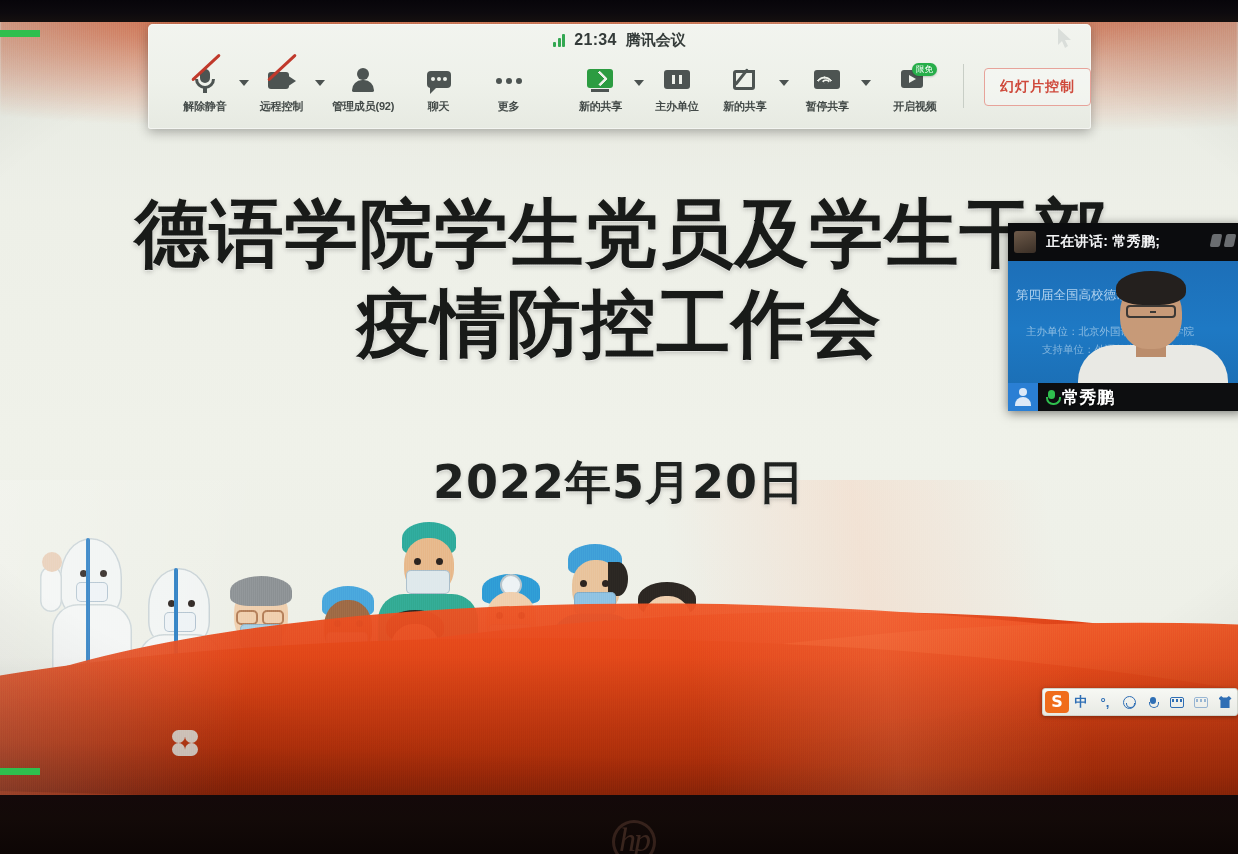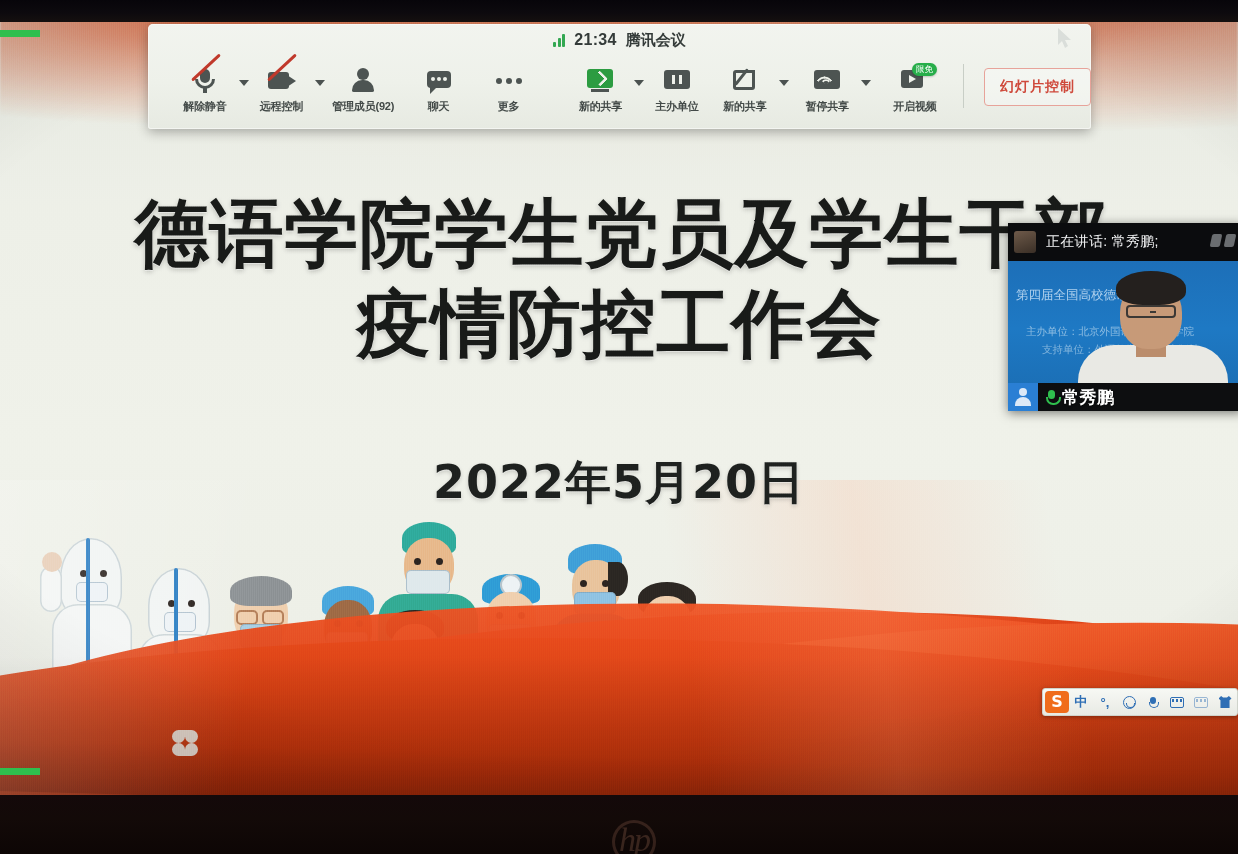--- a/index.html
+++ b/index.html
@@ -163,21 +163,21 @@
   .end-btn { margin-left:4px; margin-bottom:8px; padding:9px 15px; border:1px solid #e7a39a;
       border-radius:4px; background:rgba(255,255,255,.32); color:#cf4a3c;
       font-size:14px; font-weight:700; letter-spacing:1px; white-space:nowrap; }
 
   
   .pip { position:absolute; left:1008px; top:205px; width:235px; height:188px; z-index:52;
       background:#08090b; box-shadow:0 2px 10px rgba(0,0,0,.5); overflow:hidden;}
   .pip-top { position:relative; height:38px; background:#0b0c0e; display:flex; align-items:center; }
   .pip-av  { position:absolute; left:6px; top:8px; width:22px; height:22px; border-radius:3px;
       background:linear-gradient(160deg,#6e5a4a,#3a2f26); }
-  .pip-speaking { margin-left:38px; color:#f2f3f4; font-size:14px; font-weight:400; letter-spacing:.3px;}
+  .pip-speaking { margin-left:38px; color:#f2f3f4; font-size:14px; font-weight:700; letter-spacing:.3px;}
   .pip-dots { position:absolute; right:8px; top:11px; display:flex; gap:4px; }
   .pip-dots i { display:block; width:10px; height:13px; background:#6a6d70; border-radius:2px;
       transform:skewX(-12deg); }
   .pip-video { position:relative; height:150px;
       background:linear-gradient(180deg,#1d6fb8 0%,#1e79c4 45%,#1a6bb0 100%); overflow:hidden;}
   .pip-vtitle { position:absolute; left:8px; top:26px; right:6px; color:#bcd9f2; font-size:12.5px;
       font-family:"Liberation Serif","DejaVu Serif",serif; white-space:nowrap; opacity:.92;}
   .pip-vsub  { position:absolute; left:18px; top:64px; color:#a9cde9; font-size:10.5px;
       font-family:"Liberation Serif","DejaVu Serif",serif; white-space:nowrap; opacity:.80;}
   .pip-vsub2 { position:absolute; left:34px; top:82px; color:#a9cde9; font-size:10.5px;

